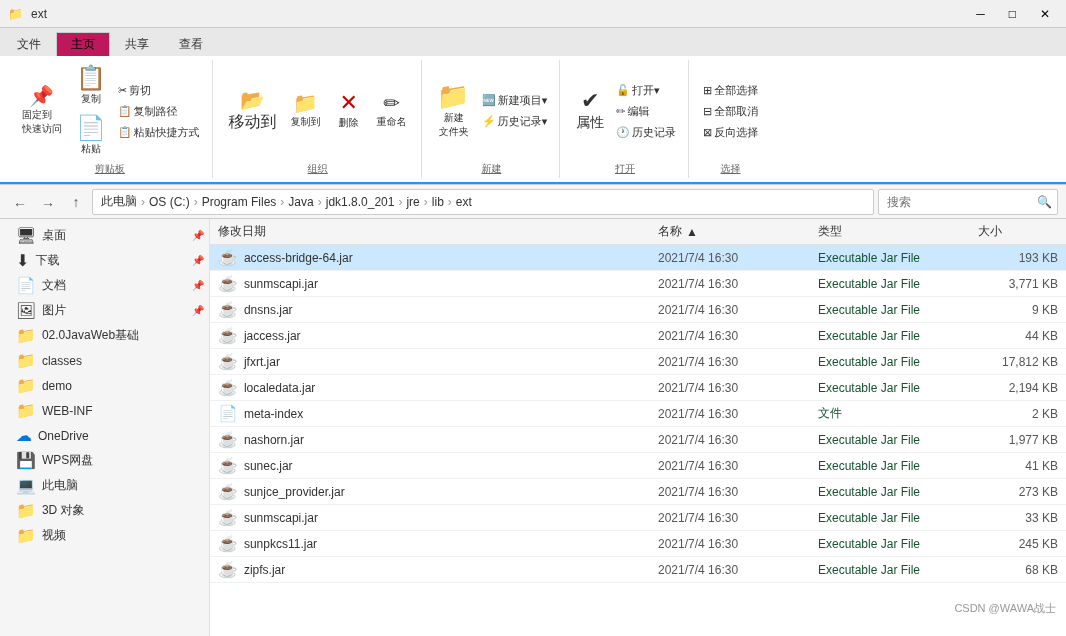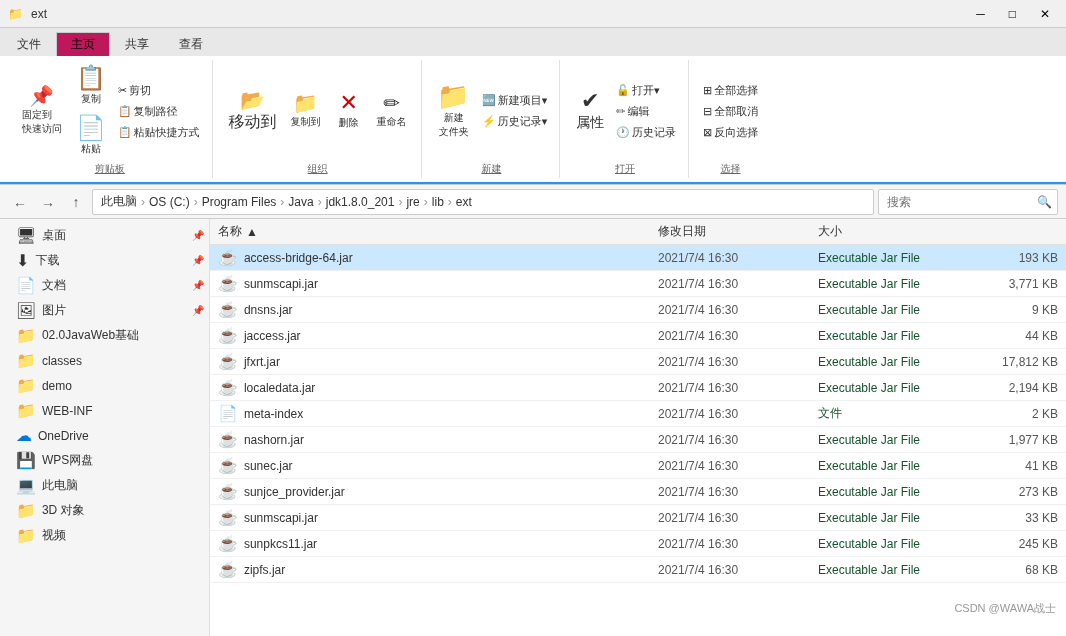--- a/index.html
+++ b/index.html
@@ -459,25 +459,28 @@
     </div>
     <div class="sidebar-item">
       <span class="folder-icon" style="color:#ffc107;">📁</span>
       <span>视频</span>
     </div>
   </div>
 
   <div class="file-area">
     <div class="file-list-header">
       <div class="col-header">
+        <span>修改日期</span>
+      </div>
+      <div class="col-header">
         <span>名称</span>
         <span>▲</span>
       </div>
       <div class="col-header">
-        <span>修改日期</span>
+        <span>类型</span>
       </div>
       <div class="col-header">
         <span>大小</span>
       </div>
     </div>
     <div class="file-list">
 
     <div class="file-row selected">
       <div class="file-name">
         <span style="font-size:16px;color:#e05c1a;">☕</span>

